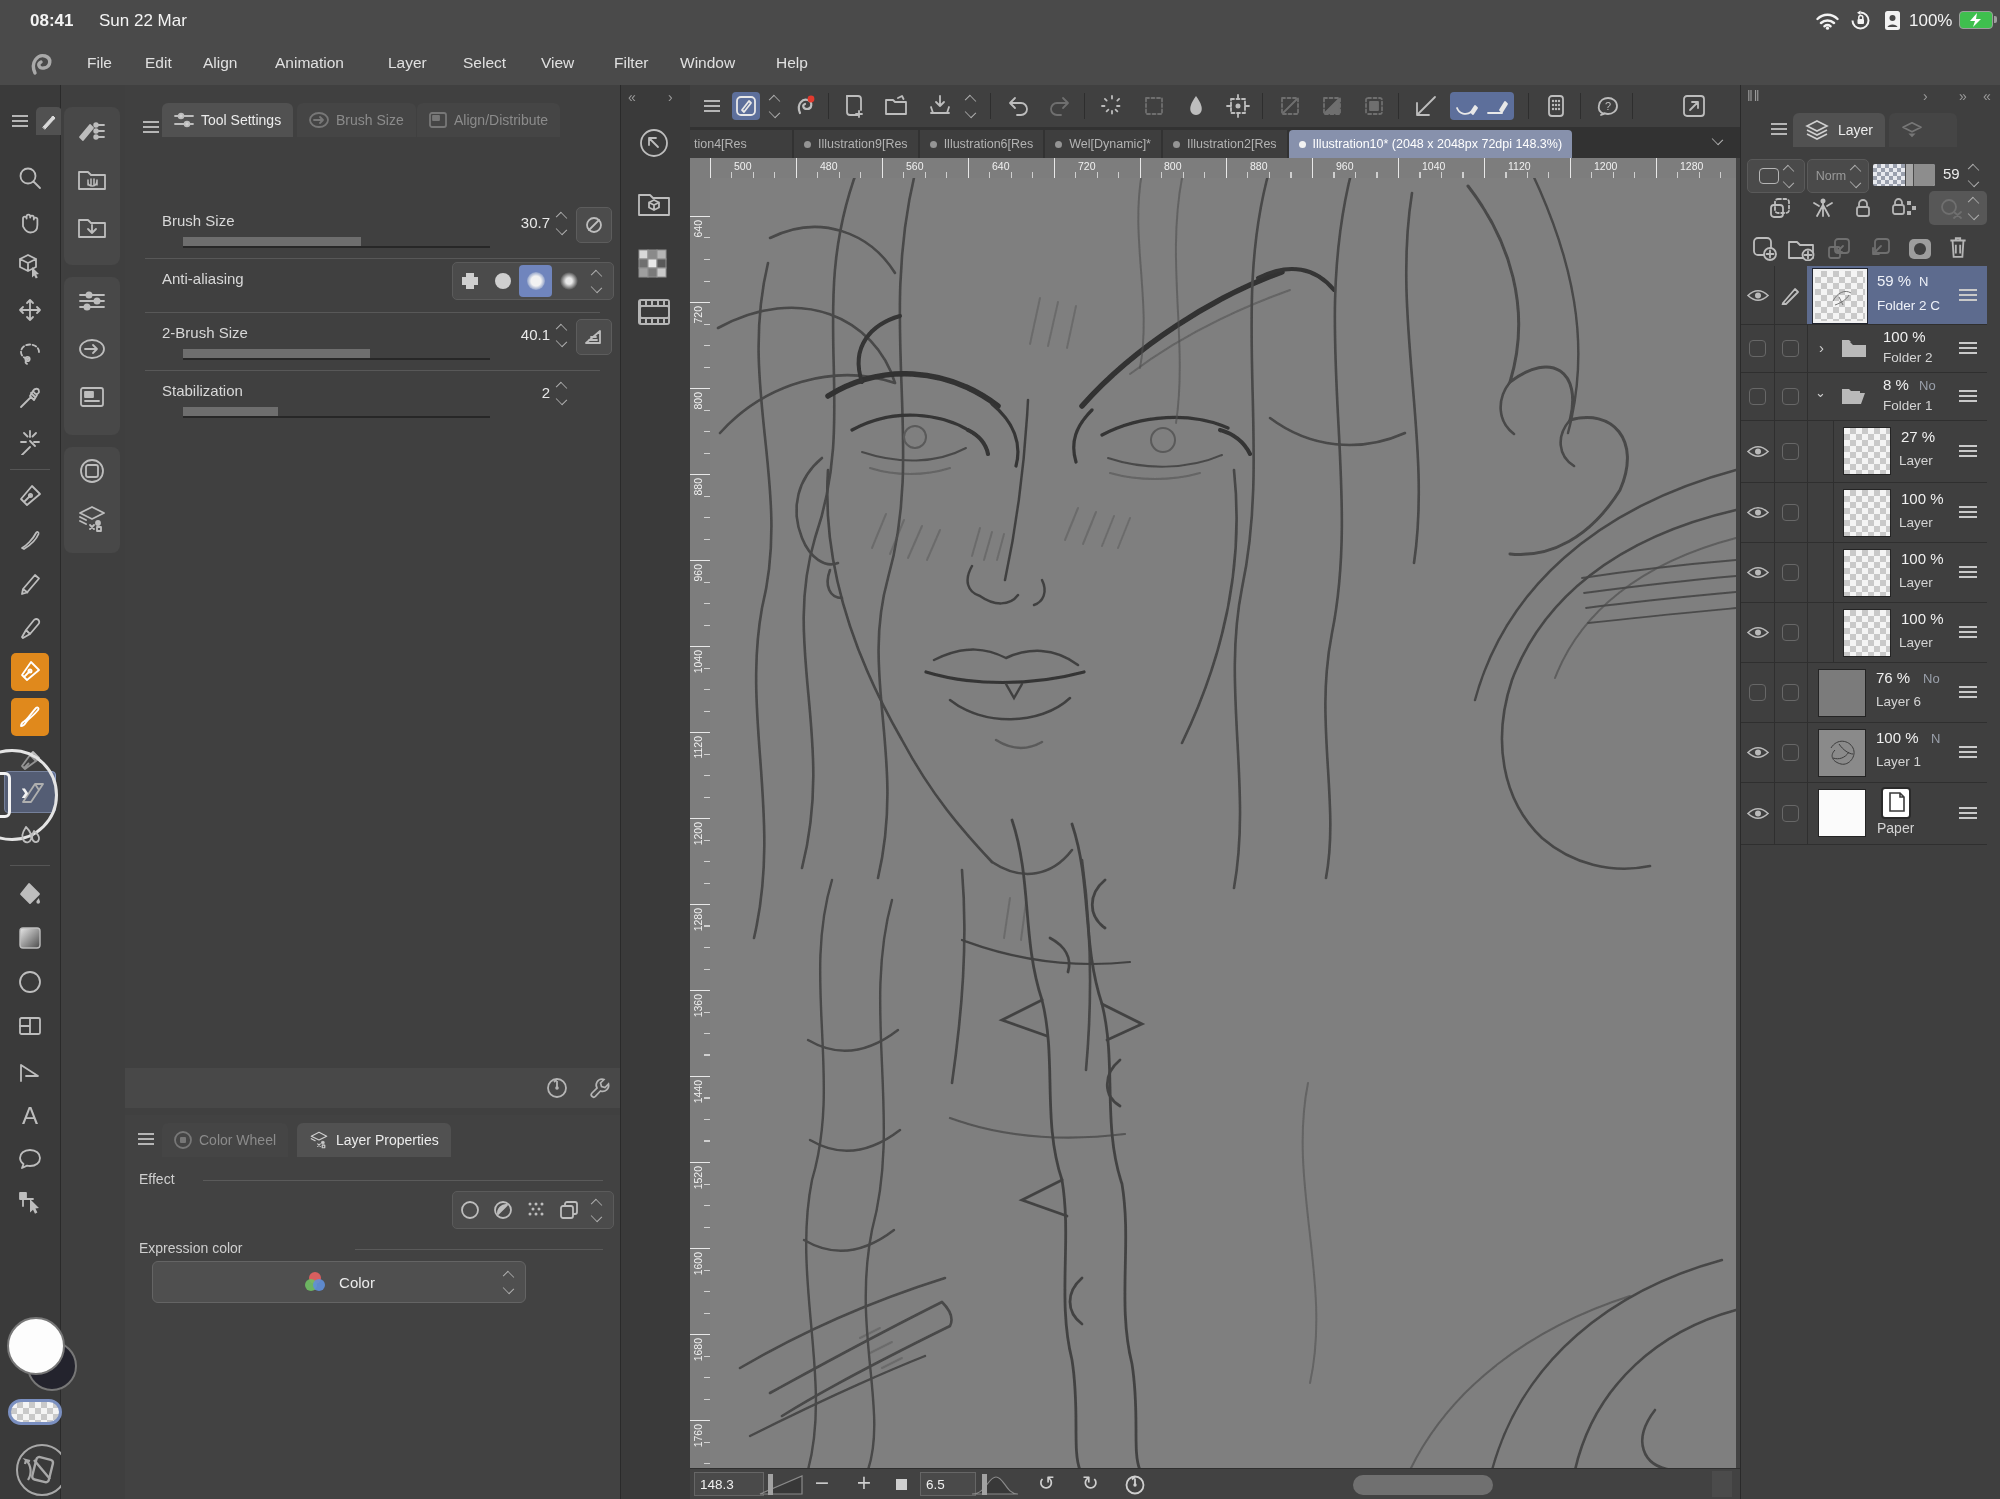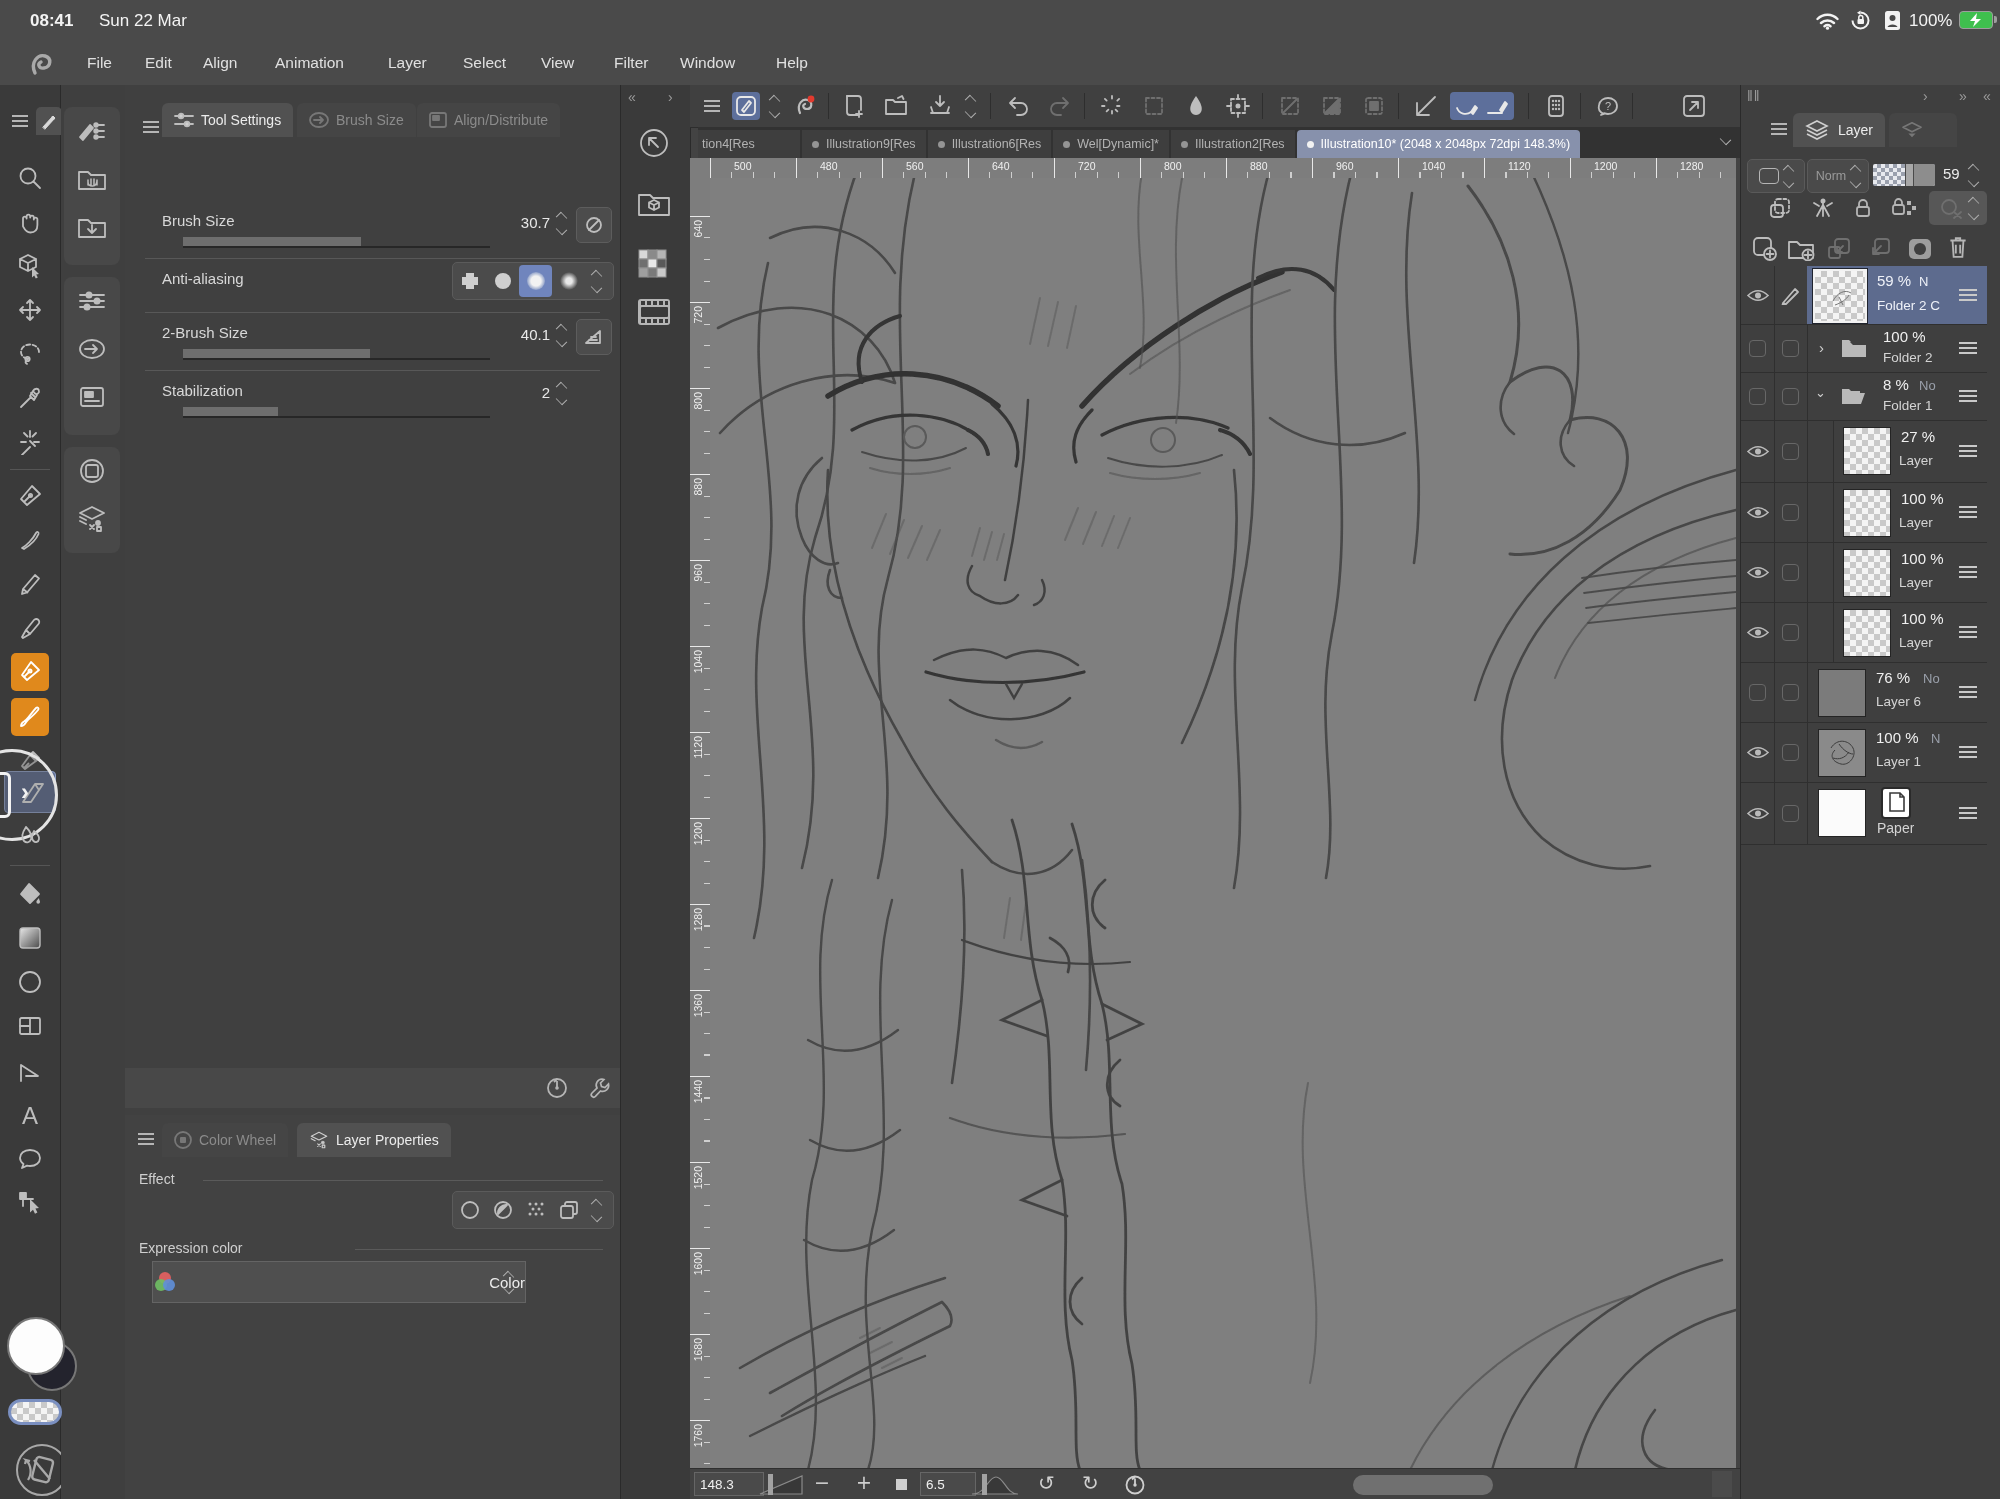--- a/index.html
+++ b/index.html
@@ -52,21 +52,21 @@
   
   #layerprops{left:125px;top:1115px;width:495px;height:384px;background:#424242;border-right:1px solid #2a2a2a;}
   .sect{font-size:14px;color:#cfcfcf;}
   .sline{position:absolute;height:1px;background:#5a5a5a;}
   
   #midstrip{left:621px;top:85px;width:69px;height:1414px;background:#3a3a3a;border-right:1px solid #2a2a2a;}
   
   #cmdbar{left:690px;top:85px;width:1050px;height:42px;background:#404040;border-bottom:1px solid #2d2d2d;}
   .cmd{position:absolute;top:7px;width:28px;height:28px;display:flex;align-items:center;justify-content:center;}
   .cmd-hl{background:#5d6f9b;border-radius:4px;}
-  #tabbar{left:690px;top:127px;width:1050px;height:31px;background:#323232;display:flex;align-items:flex-end;margin-left:8px;}
+  #tabbar{left:690px;top:127px;width:1050px;height:31px;background:#323232;display:flex;align-items:flex-end;}
   .ctab{height:28px;display:flex;align-items:center;gap:7px;background:#3e3e3e;margin-right:2px;padding:0 10px;font-size:12.5px;color:#b3b3b3;white-space:nowrap;overflow:hidden;}
   .ctab .dot{width:7px;height:7px;border-radius:50%;background:#949494;flex:0 0 auto;}
   .ctab.active{background:#8791ac;color:#fff;border-radius:4px 4px 0 0;}
   .ctab.active .dot{background:#f2f2f2;}
   #hruler{left:710px;top:158px;width:1026px;height:20px;background:#7d7d7d;
     background-image:repeating-linear-gradient(90deg,#e8e8e8 0 1px,transparent 1px 86px),repeating-linear-gradient(90deg,rgba(235,235,235,.75) 0 1px,transparent 1px 21.5px);
     background-size:100% 100%,100% 6px;background-position:0 0,0 14px;background-repeat:no-repeat;}
   #vruler{left:690px;top:178px;width:20px;height:1290px;background:#7d7d7d;
     background-image:repeating-linear-gradient(180deg,#e8e8e8 0 1px,transparent 1px 86px),repeating-linear-gradient(180deg,rgba(235,235,235,.75) 0 1px,transparent 1px 21.5px);
     background-size:100% 100%,6px 100%;background-position:0 38px,14px 38px;background-repeat:no-repeat;}
@@ -588,21 +588,21 @@
           </svg>
         </div>
       <div class="stp" style="width:22px">
           <span class="chv up"></span>
           <span class="chv dn"></span>
         </div>
     </div>
 
     <span class="abs sect" style="left:14px;top:125px">Expression color</span>
     <div class="sline" style="left:230px;top:134px;width:248px"></div>
-    <div class="abs" style="left:27px;top:146px;width:372px;height:40px;background:#4f4f4f;border:1px solid #646464;border-radius:0;display:flex;align-items:center;justify-content:space-between;gap:12px">
+    <div class="abs" style="left:27px;top:146px;width:372px;height:40px;background:#4f4f4f;border:1px solid #646464;border-radius:6px;display:flex;align-items:center;justify-content:center;gap:12px">
       <svg width="24" height="22" viewBox="0 0 24 22">
           <circle cx="12" cy="7" r="6" fill="#d95f5f"></circle>
           <circle cx="8" cy="14" r="6" fill="#6fbf63" opacity=".9"></circle>
           <circle cx="16" cy="14" r="6" fill="#5f8fd9" opacity=".9"></circle>
         </svg>
       <span style="font-size:15px;color:#ececec">Color</span>
       <div class="stp" style="position:absolute;right:12px">
           <span class="chv up"></span>
           <span class="chv dn"></span>
         </div>

